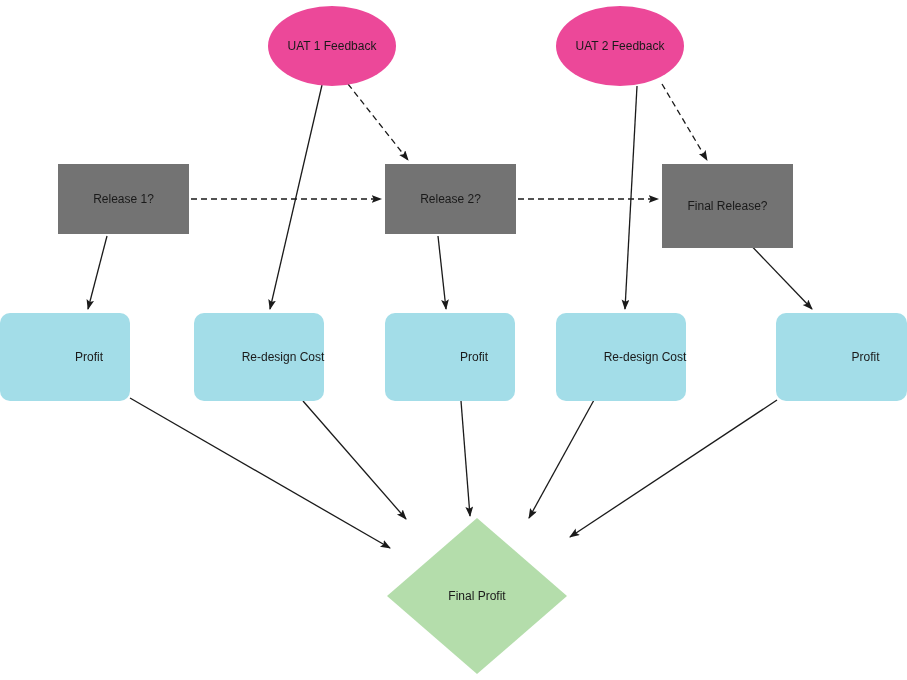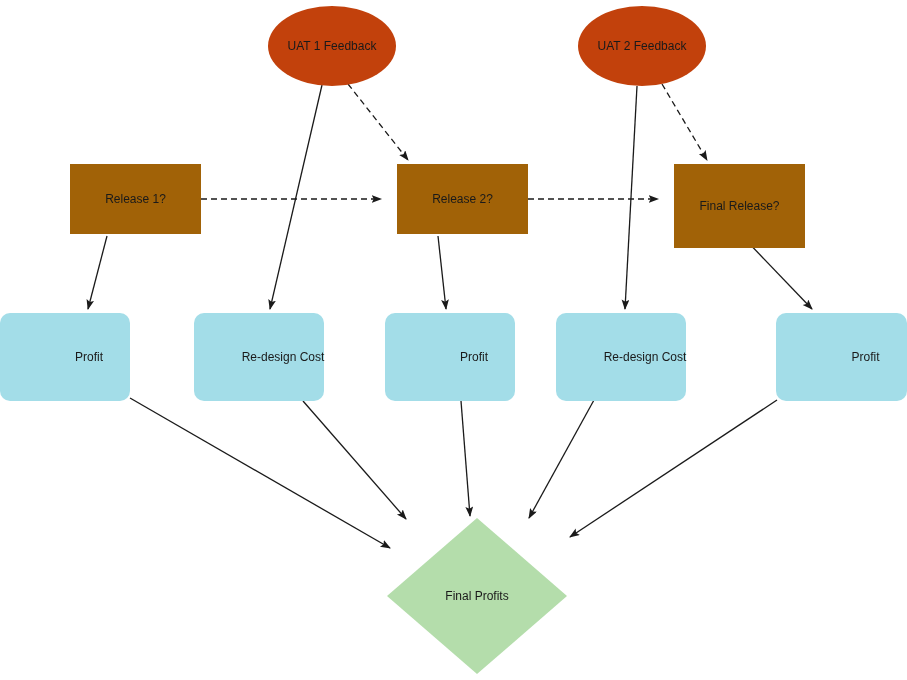--- a/index.html
+++ b/index.html
@@ -33,25 +33,24 @@
     align-items: center;
     justify-content: center;
     text-align: center;
     color: #1a1a1a;
     font-size: 12px;
     line-height: 1.25;
     z-index: 2;
   }
   .node-ellipse {
     border-radius: 50%;
-    background: #c2410c;
+    background: #ec4899;
   }
   .node-rect {
-    background: #a16207;
-    margin-left: 12px;
+    background: #737373;
   }
   .node-round {
     background: #a3dde8;
     border-radius: 10px;
     padding-left: 48px;
   }
   .node-diamond {
     background: transparent;
   }
   .diamond-shape {
@@ -99,21 +98,21 @@
         <line x1="461" y1="401" x2="470" y2="516" stroke="#1a1a1a" stroke-width="1.3" marker-end="url(#arrowhead)"></line>
         <line x1="594" y1="400" x2="529" y2="518" stroke="#1a1a1a" stroke-width="1.3" marker-end="url(#arrowhead)"></line>
         <line x1="777" y1="400" x2="570" y2="537" stroke="#1a1a1a" stroke-width="1.3" marker-end="url(#arrowhead)"></line>
       </g>
   </svg>
 
   <div class="node node-ellipse" style="left:268px; top:6px; width:128px; height:80px;">
     <span class="label">UAT 1 Feedback</span>
   </div>
 
-  <div class="node node-ellipse" style="left:578px; top:6px; width:128px; height:80px;">
+  <div class="node node-ellipse" style="left:556px; top:6px; width:128px; height:80px;">
     <span class="label">UAT 2 Feedback</span>
   </div>
 
   <div class="node node-rect" style="left:58px; top:164px; width:131px; height:70px;">
     <span class="label">Release 1?</span>
   </div>
 
   <div class="node node-rect" style="left:385px; top:164px; width:131px; height:70px;">
     <span class="label">Release 2?</span>
   </div>
@@ -137,16 +136,16 @@
   <div class="node node-round" style="left:556px; top:313px; width:130px; height:88px;">
     <span class="label">Re-design Cost</span>
   </div>
 
   <div class="node node-round" style="left:776px; top:313px; width:131px; height:88px;">
     <span class="label">Profit</span>
   </div>
 
   <div class="node node-diamond" style="left:387px; top:518px; width:180px; height:156px;">
     <div class="diamond-shape"></div>
-    <span class="label">Final Profits</span>
+    <span class="label">Final Profit</span>
   </div>
 
 </div>
 
 </body></html>

